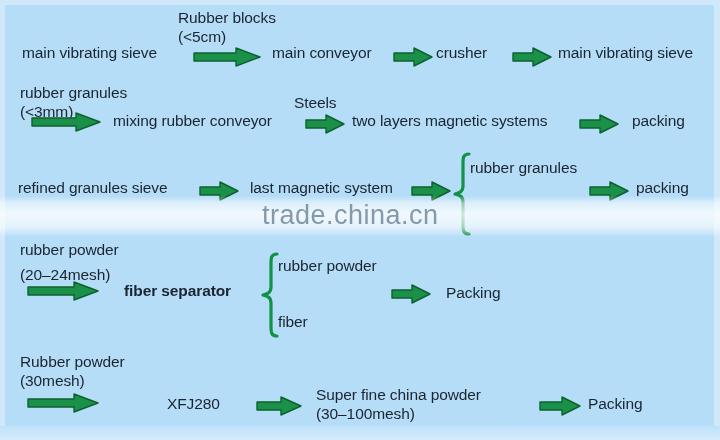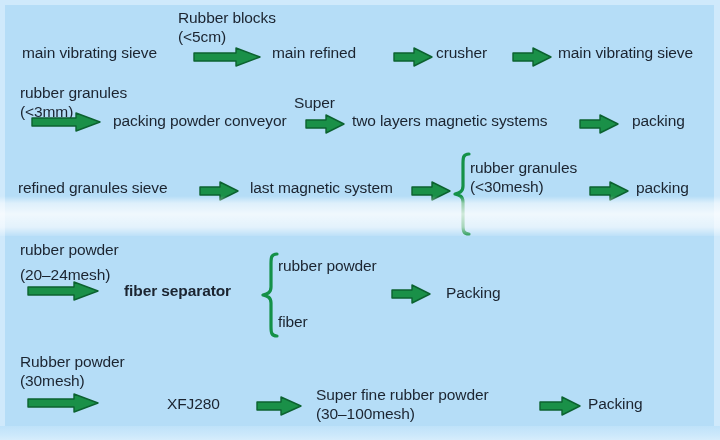--- a/index.html
+++ b/index.html
@@ -101,21 +101,21 @@
   <div class="label" style="left:178px; top:27px;">(&lt;5cm)</div>
 
   <div class="label" style="left:22px; top:43px;">main vibrating sieve</div>
 
   <span class="arrow" style="left:192px; top:47px;">
     <svg width="70" height="20" viewBox="0 0 70 20" xmlns="http://www.w3.org/2000/svg">
       <path d="M2,6 L44,6 L44,1 L68,10 L44,19 L44,14 L2,14 Z" fill="#1a9048" stroke="#0c6230" stroke-width="1.4" stroke-linejoin="round"></path>
     </svg>
   </span>
 
-  <div class="label" style="left:272px; top:43px;">main refined</div>
+  <div class="label" style="left:272px; top:43px;">main conveyor</div>
 
   <span class="arrow" style="left:392px; top:47px;">
     <svg width="42" height="20" viewBox="0 0 42 20" xmlns="http://www.w3.org/2000/svg">
       <path d="M2,6 L22,6 L22,1 L40,10 L22,19 L22,14 L2,14 Z" fill="#1a9048" stroke="#0c6230" stroke-width="1.4" stroke-linejoin="round"></path>
     </svg>
   </span>
 
   <div class="label" style="left:436px; top:43px;">crusher</div>
 
   <span class="arrow" style="left:511px; top:47px;">
@@ -128,23 +128,23 @@
 
   <div class="label" style="left:20px; top:83px;">rubber granules</div>
   <div class="label" style="left:20px; top:102px;">(&lt;3mm)</div>
 
   <span class="arrow" style="left:30px; top:112px;">
     <svg width="72" height="20" viewBox="0 0 72 20" xmlns="http://www.w3.org/2000/svg">
       <path d="M2,6 L46,6 L46,1 L70,10 L46,19 L46,14 L2,14 Z" fill="#1a9048" stroke="#0c6230" stroke-width="1.4" stroke-linejoin="round"></path>
     </svg>
   </span>
 
-  <div class="label" style="left:113px; top:111px;">packing powder conveyor</div>
-
-  <div class="label" style="left:294px; top:93px;">Super</div>
+  <div class="label" style="left:113px; top:111px;">mixing rubber conveyor</div>
+
+  <div class="label" style="left:294px; top:93px;">Steels</div>
 
   <span class="arrow" style="left:304px; top:114px;">
     <svg width="42" height="20" viewBox="0 0 42 20" xmlns="http://www.w3.org/2000/svg">
       <path d="M2,6 L22,6 L22,1 L40,10 L22,19 L22,14 L2,14 Z" fill="#1a9048" stroke="#0c6230" stroke-width="1.4" stroke-linejoin="round"></path>
     </svg>
   </span>
 
   <div class="label" style="left:352px; top:111px;">two layers magnetic systems</div>
 
   <span class="arrow" style="left:578px; top:114px;">
@@ -171,31 +171,31 @@
     </svg>
   </span>
 
   <span class="brace" style="left:452px; top:152px;">
     <svg width="20" height="84" viewBox="0 0 20 84" xmlns="http://www.w3.org/2000/svg">
       <path d="M17,2 C11,2 11,6 11,12 L11,34 C11,40 7,41 3,42 C7,43 11,44 11,50 L11,72 C11,78 11,82 17,82" fill="none" stroke="#149148" stroke-width="3.2" stroke-linecap="round" stroke-linejoin="round"></path>
     </svg>
   </span>
 
   <div class="label" style="left:470px; top:158px;">rubber granules</div>
-  <div class="label" style="left:470px; top:177px;">(&lt;30mesh)</div>
 
   <span class="arrow" style="left:588px; top:181px;">
     <svg width="42" height="20" viewBox="0 0 42 20" xmlns="http://www.w3.org/2000/svg">
       <path d="M2,6 L22,6 L22,1 L40,10 L22,19 L22,14 L2,14 Z" fill="#1a9048" stroke="#0c6230" stroke-width="1.4" stroke-linejoin="round"></path>
     </svg>
   </span>
 
   <div class="label" style="left:636px; top:178px;">packing</div>
 
   <div class="wm-band"></div>
+  <div class="wm-text">trade.china.cn</div>
 
   <div class="label" style="left:20px; top:240px;">rubber powder</div>
   <div class="label" style="left:20px; top:265px;">(20–24mesh)</div>
 
   <span class="arrow" style="left:26px; top:281px;">
     <svg width="74" height="20" viewBox="0 0 74 20" xmlns="http://www.w3.org/2000/svg">
       <path d="M2,6 L48,6 L48,1 L72,10 L48,19 L48,14 L2,14 Z" fill="#1a9048" stroke="#0c6230" stroke-width="1.4" stroke-linejoin="round"></path>
     </svg>
   </span>
 
@@ -228,21 +228,21 @@
   </span>
 
   <div class="label" style="left:167px; top:394px;">XFJ280</div>
 
   <span class="arrow" style="left:255px; top:396px;">
     <svg width="48" height="20" viewBox="0 0 48 20" xmlns="http://www.w3.org/2000/svg">
       <path d="M2,6 L26,6 L26,1 L46,10 L26,19 L26,14 L2,14 Z" fill="#1a9048" stroke="#0c6230" stroke-width="1.4" stroke-linejoin="round"></path>
     </svg>
   </span>
 
-  <div class="label" style="left:316px; top:385px;">Super fine rubber powder</div>
+  <div class="label" style="left:316px; top:385px;">Super fine china powder</div>
   <div class="label" style="left:316px; top:404px;">(30–100mesh)</div>
 
   <span class="arrow" style="left:538px; top:396px;">
     <svg width="44" height="20" viewBox="0 0 44 20" xmlns="http://www.w3.org/2000/svg">
       <path d="M2,6 L24,6 L24,1 L42,10 L24,19 L24,14 L2,14 Z" fill="#1a9048" stroke="#0c6230" stroke-width="1.4" stroke-linejoin="round"></path>
     </svg>
   </span>
 
   <div class="label" style="left:588px; top:394px;">Packing</div>
 

